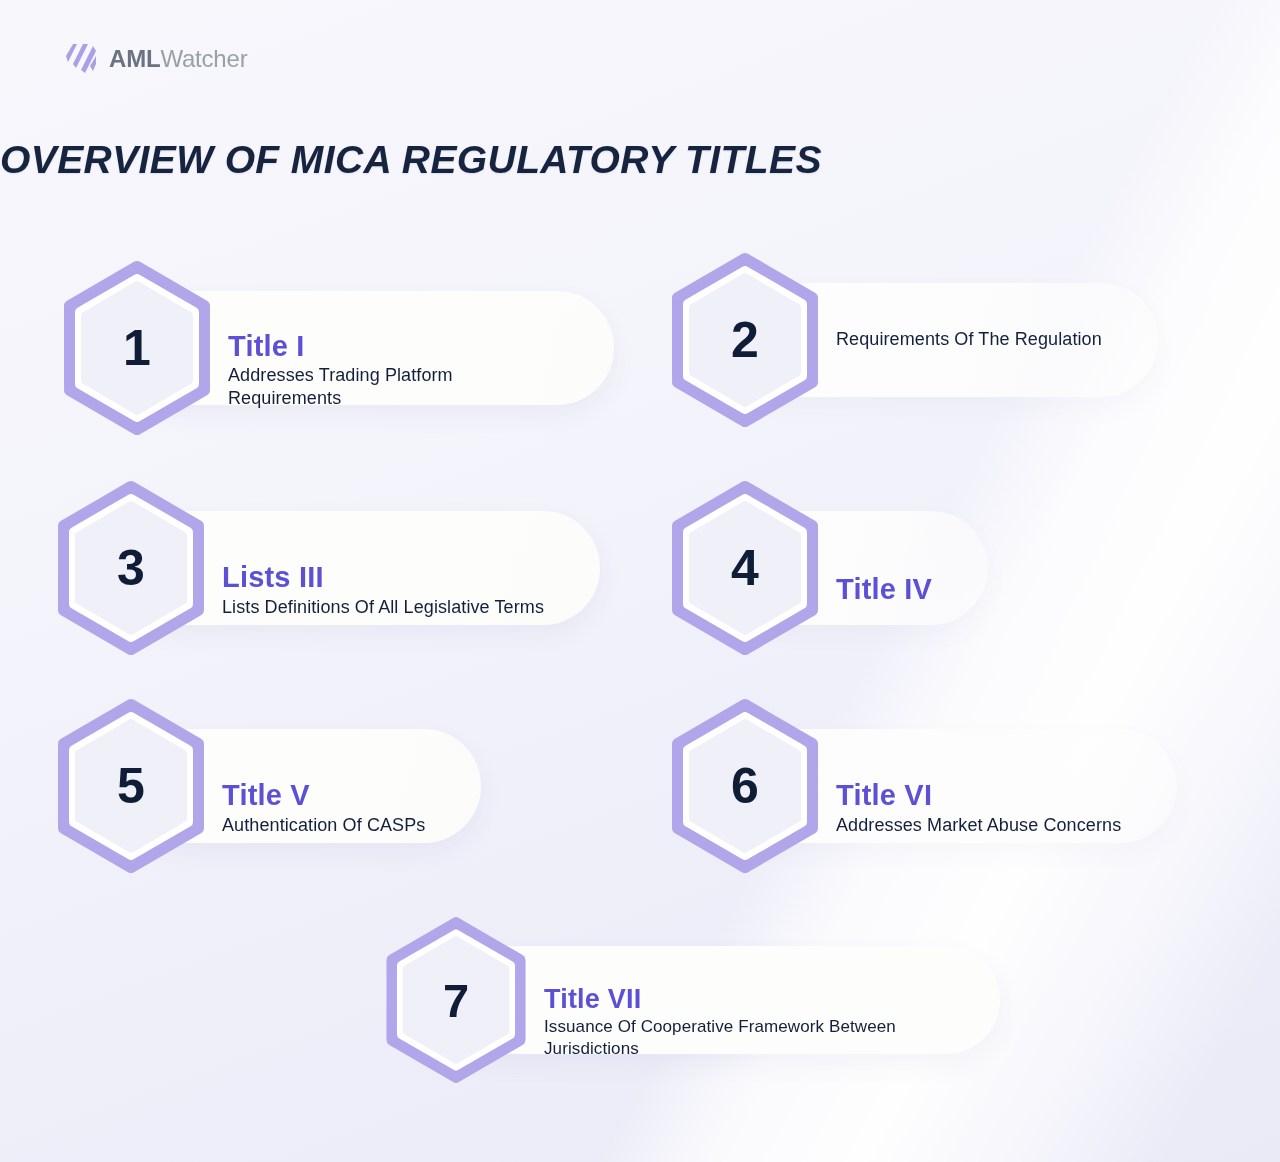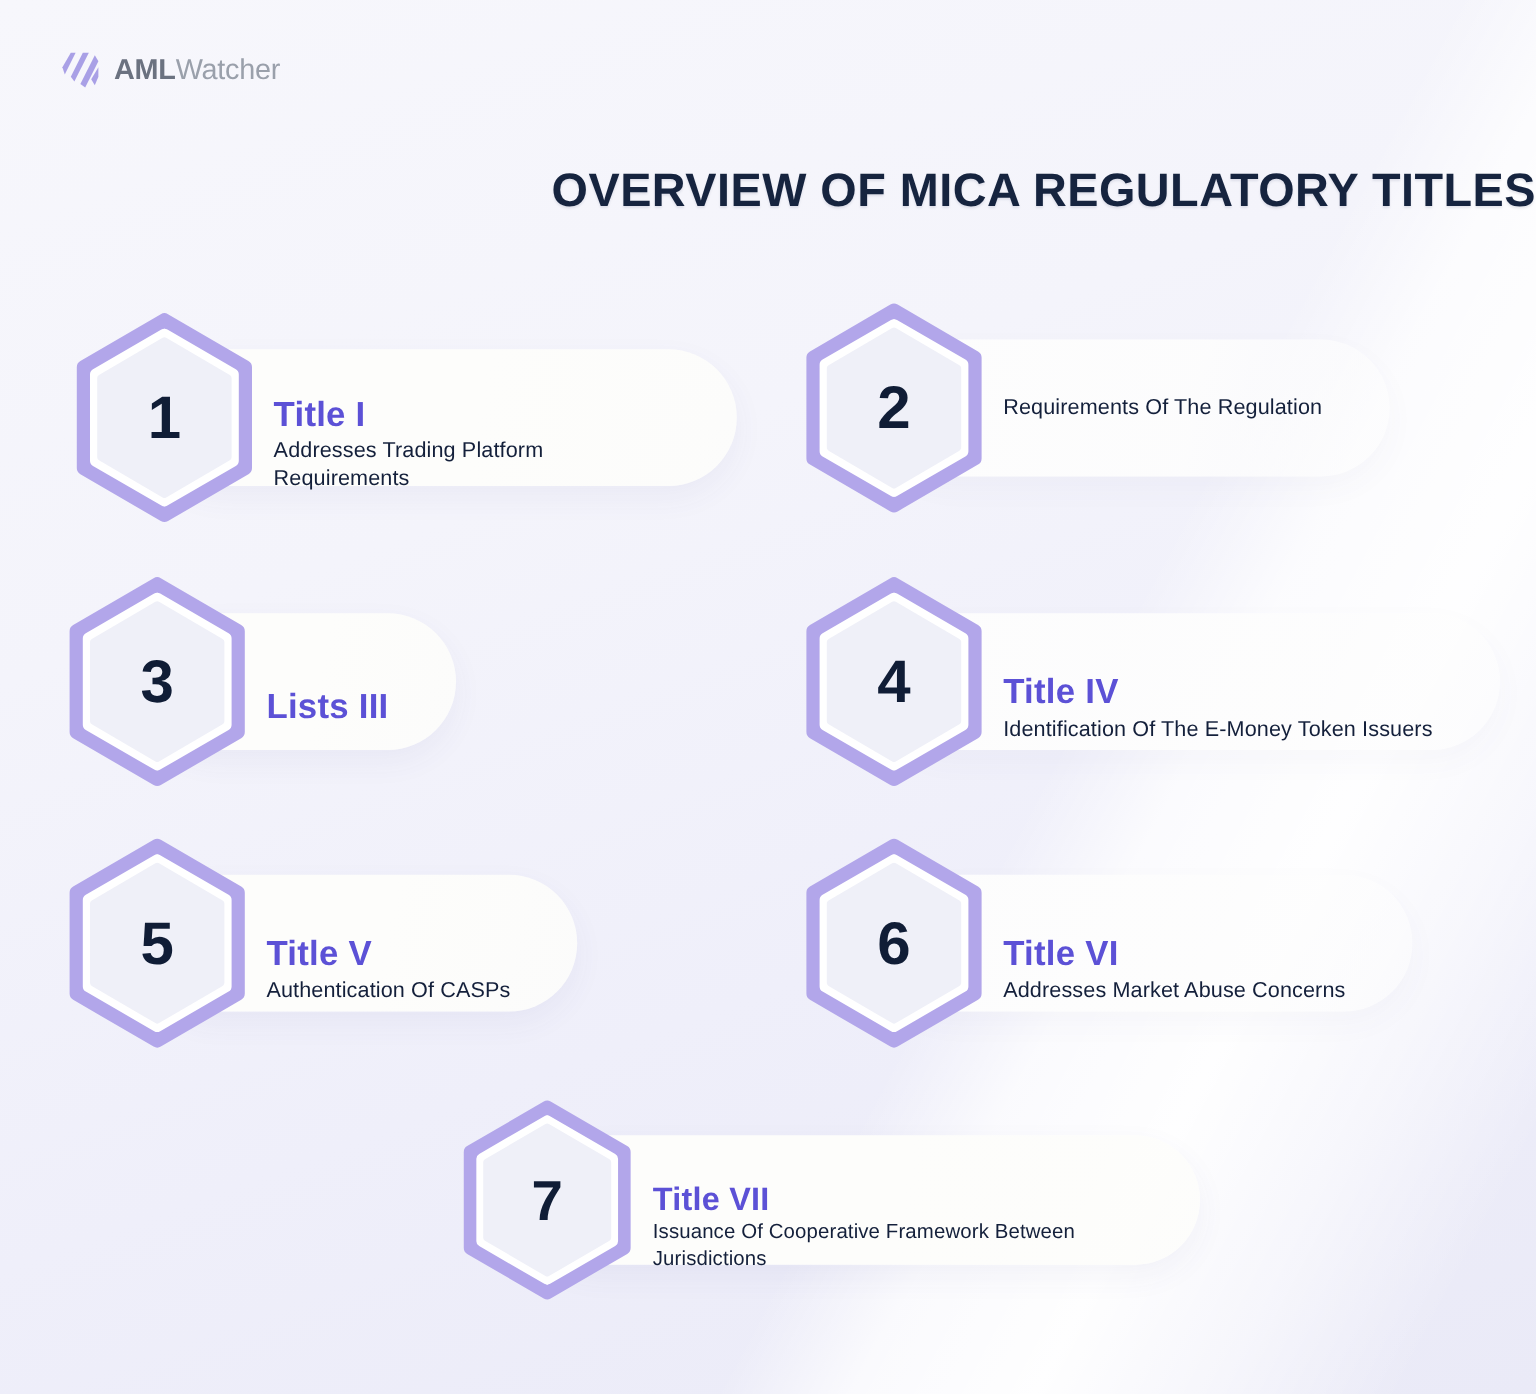--- a/index.html
+++ b/index.html
@@ -19,38 +19,39 @@
         rgba(255,255,255,0) 64%,
         rgba(255,255,255,0.75) 70%,
         rgba(255,255,255,0.95) 78%,
         rgba(255,255,255,0.55) 86%,
         rgba(255,255,255,0) 94%),
       linear-gradient(160deg, #f7f7fc 0%, #f4f4fb 35%, #efeffa 65%, #eaeaf7 100%);
   }
 
   
   #logo {
-    position:absolute; left:50px; top:42px;
+    position:absolute; left:64px; top:42px;
     display:flex; align-items:center; gap:11px;
   }
   #logo-mark { width:34px; height:34px; display:block; }
   .logo-text {
     font-size:24px; letter-spacing:-0.2px; line-height:1;
     white-space:nowrap;
   }
   .logo-aml { font-weight:bold; color:#6b7280; }
   .logo-watcher { font-weight:normal; color:#9aa0ab; }
 
   
   #page-title {
     position:absolute; left:0; right:0; top:138px;
-    text-align:right;
+    text-align:left;
     font-size:39px; font-weight:bold; letter-spacing:0.4px;
     color:#16243f;
     text-shadow:0 1px 2px rgba(30,40,80,.10);
+    font-style:italic;
   }
 
   
   .card {
     position:absolute;
     display:flex; align-items:center;
   }
 
   .hex {
     position:relative;
@@ -165,35 +166,35 @@
     <div class="hex">
       <svg viewBox="0 0 146 168">
         <polygon points="73,3 140,42 140,126 73,165 6,126 6,42" fill="none" stroke="#b2a6ea" stroke-width="12" stroke-linejoin="round"></polygon>
         <polygon points="73,15 130,48 130,120 73,153 16,120 16,48" fill="#ffffff" stroke="#ffffff" stroke-width="10" stroke-linejoin="round"></polygon>
         <polygon points="73,20 126,51 126,117 73,148 20,117 20,51" fill="#eff0f8" stroke="#eff0f8" stroke-width="6" stroke-linejoin="round"></polygon>
       </svg>
       <div class="hex-num">3</div>
     </div>
     <div class="pill">
       <div class="pill-title">Lists III</div>
+      <div class="pill-desc">Lists Definitions Of All Legislative Terms</div>
     </div>
   </div>
 
   <div class="card" id="card-4">
     <div class="hex">
       <svg viewBox="0 0 146 168">
         <polygon points="73,3 140,42 140,126 73,165 6,126 6,42" fill="none" stroke="#b2a6ea" stroke-width="12" stroke-linejoin="round"></polygon>
         <polygon points="73,15 130,48 130,120 73,153 16,120 16,48" fill="#ffffff" stroke="#ffffff" stroke-width="10" stroke-linejoin="round"></polygon>
         <polygon points="73,20 126,51 126,117 73,148 20,117 20,51" fill="#eff0f8" stroke="#eff0f8" stroke-width="6" stroke-linejoin="round"></polygon>
       </svg>
       <div class="hex-num">4</div>
     </div>
     <div class="pill">
       <div class="pill-title">Title IV</div>
-      <div class="pill-desc">Identification Of The E-Money Token Issuers</div>
     </div>
   </div>
 
   <div class="card" id="card-5">
     <div class="hex">
       <svg viewBox="0 0 146 168">
         <polygon points="73,3 140,42 140,126 73,165 6,126 6,42" fill="none" stroke="#b2a6ea" stroke-width="12" stroke-linejoin="round"></polygon>
         <polygon points="73,15 130,48 130,120 73,153 16,120 16,48" fill="#ffffff" stroke="#ffffff" stroke-width="10" stroke-linejoin="round"></polygon>
         <polygon points="73,20 126,51 126,117 73,148 20,117 20,51" fill="#eff0f8" stroke="#eff0f8" stroke-width="6" stroke-linejoin="round"></polygon>
       </svg>

